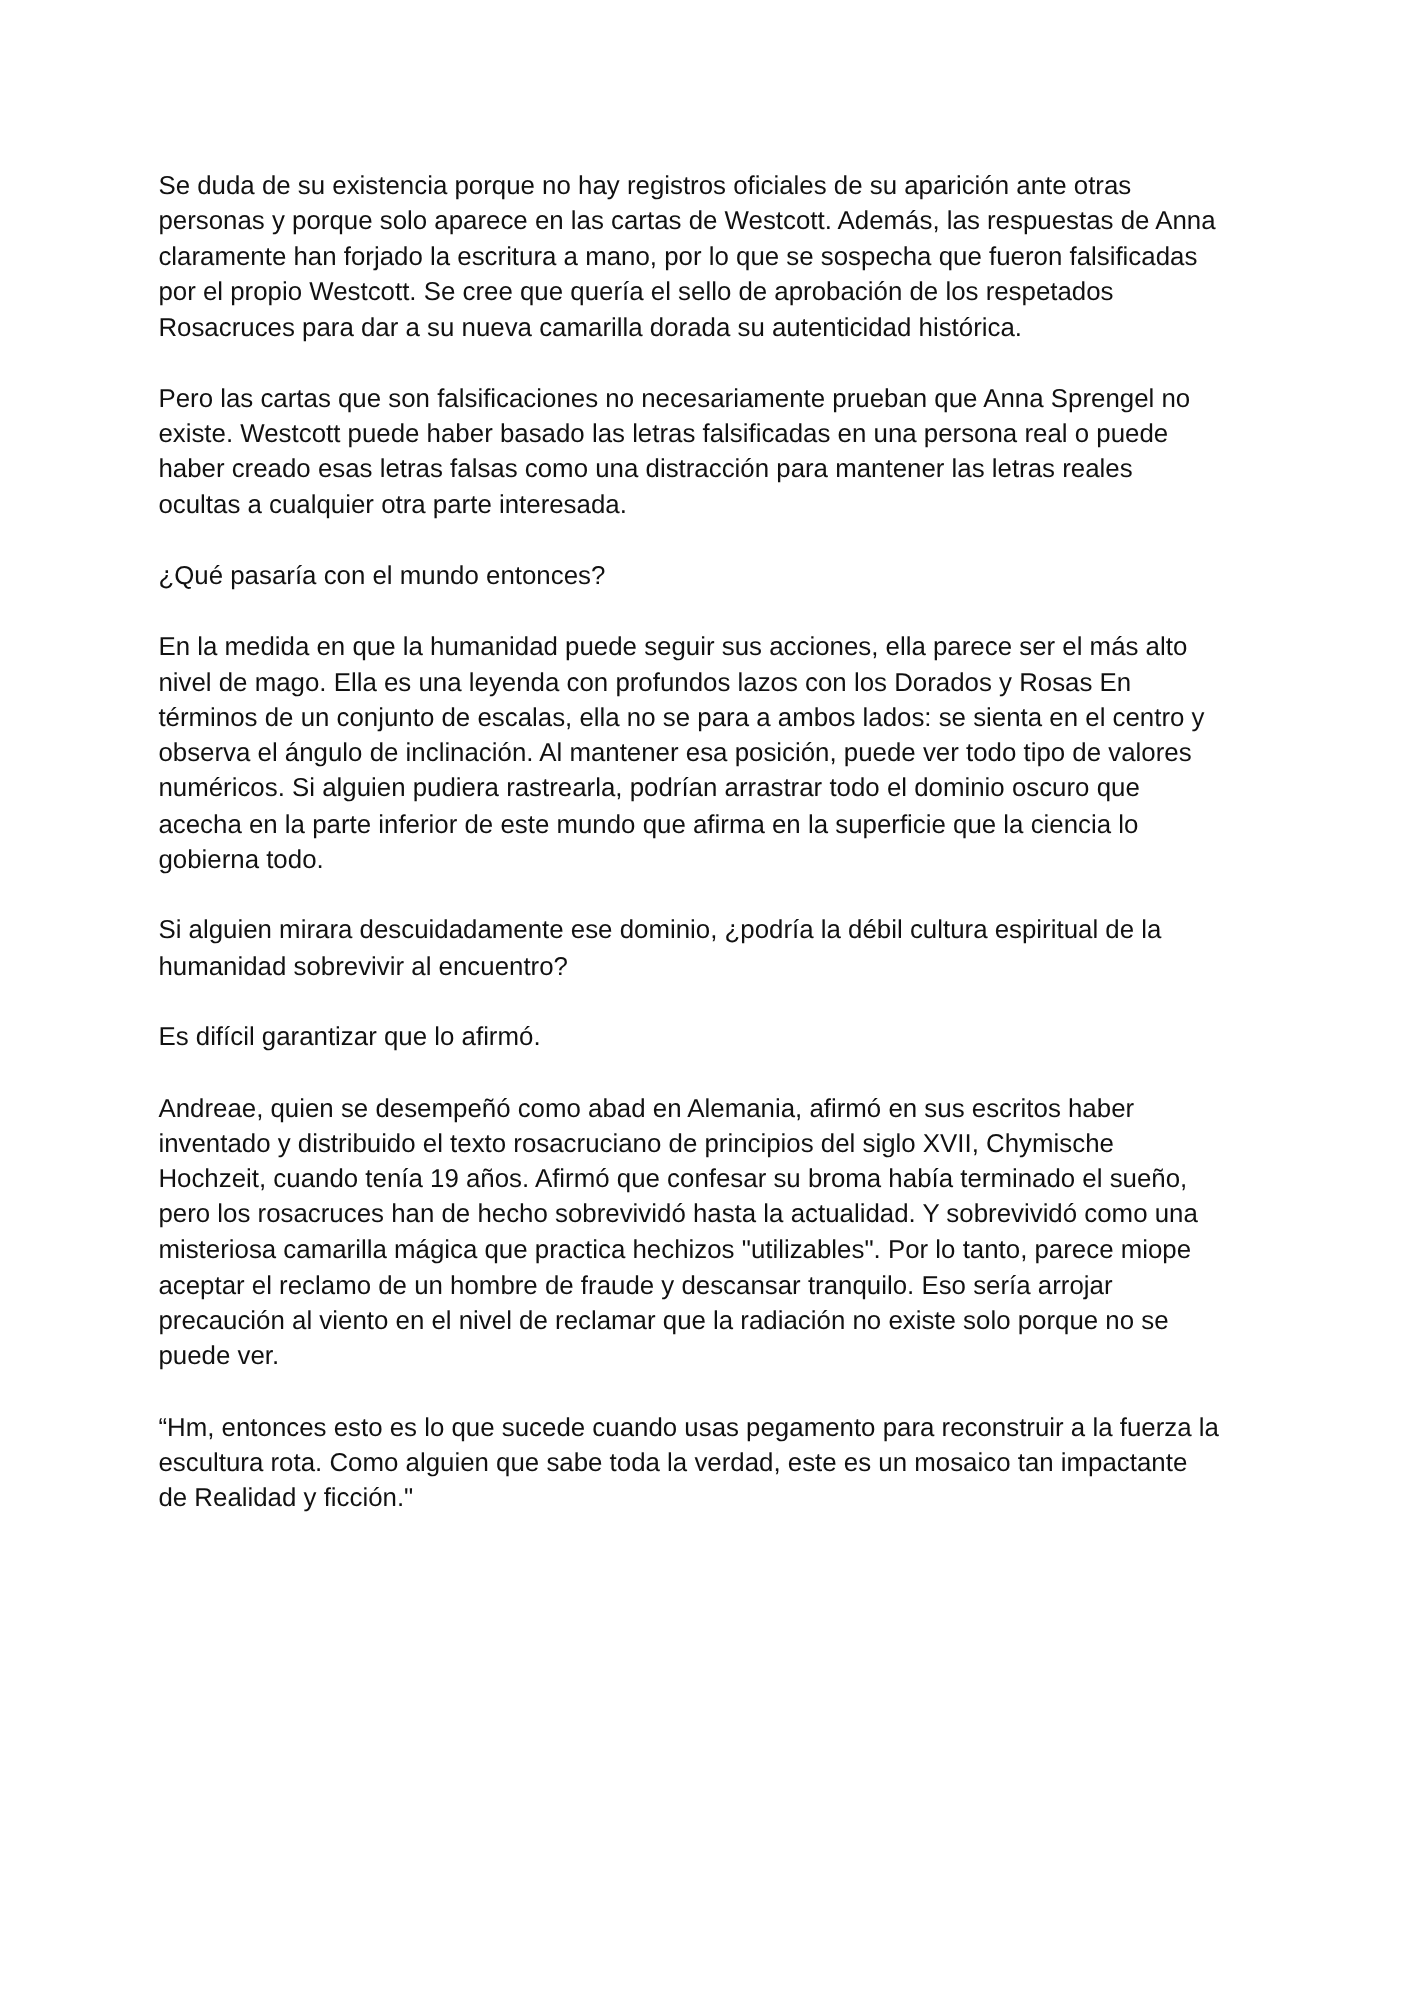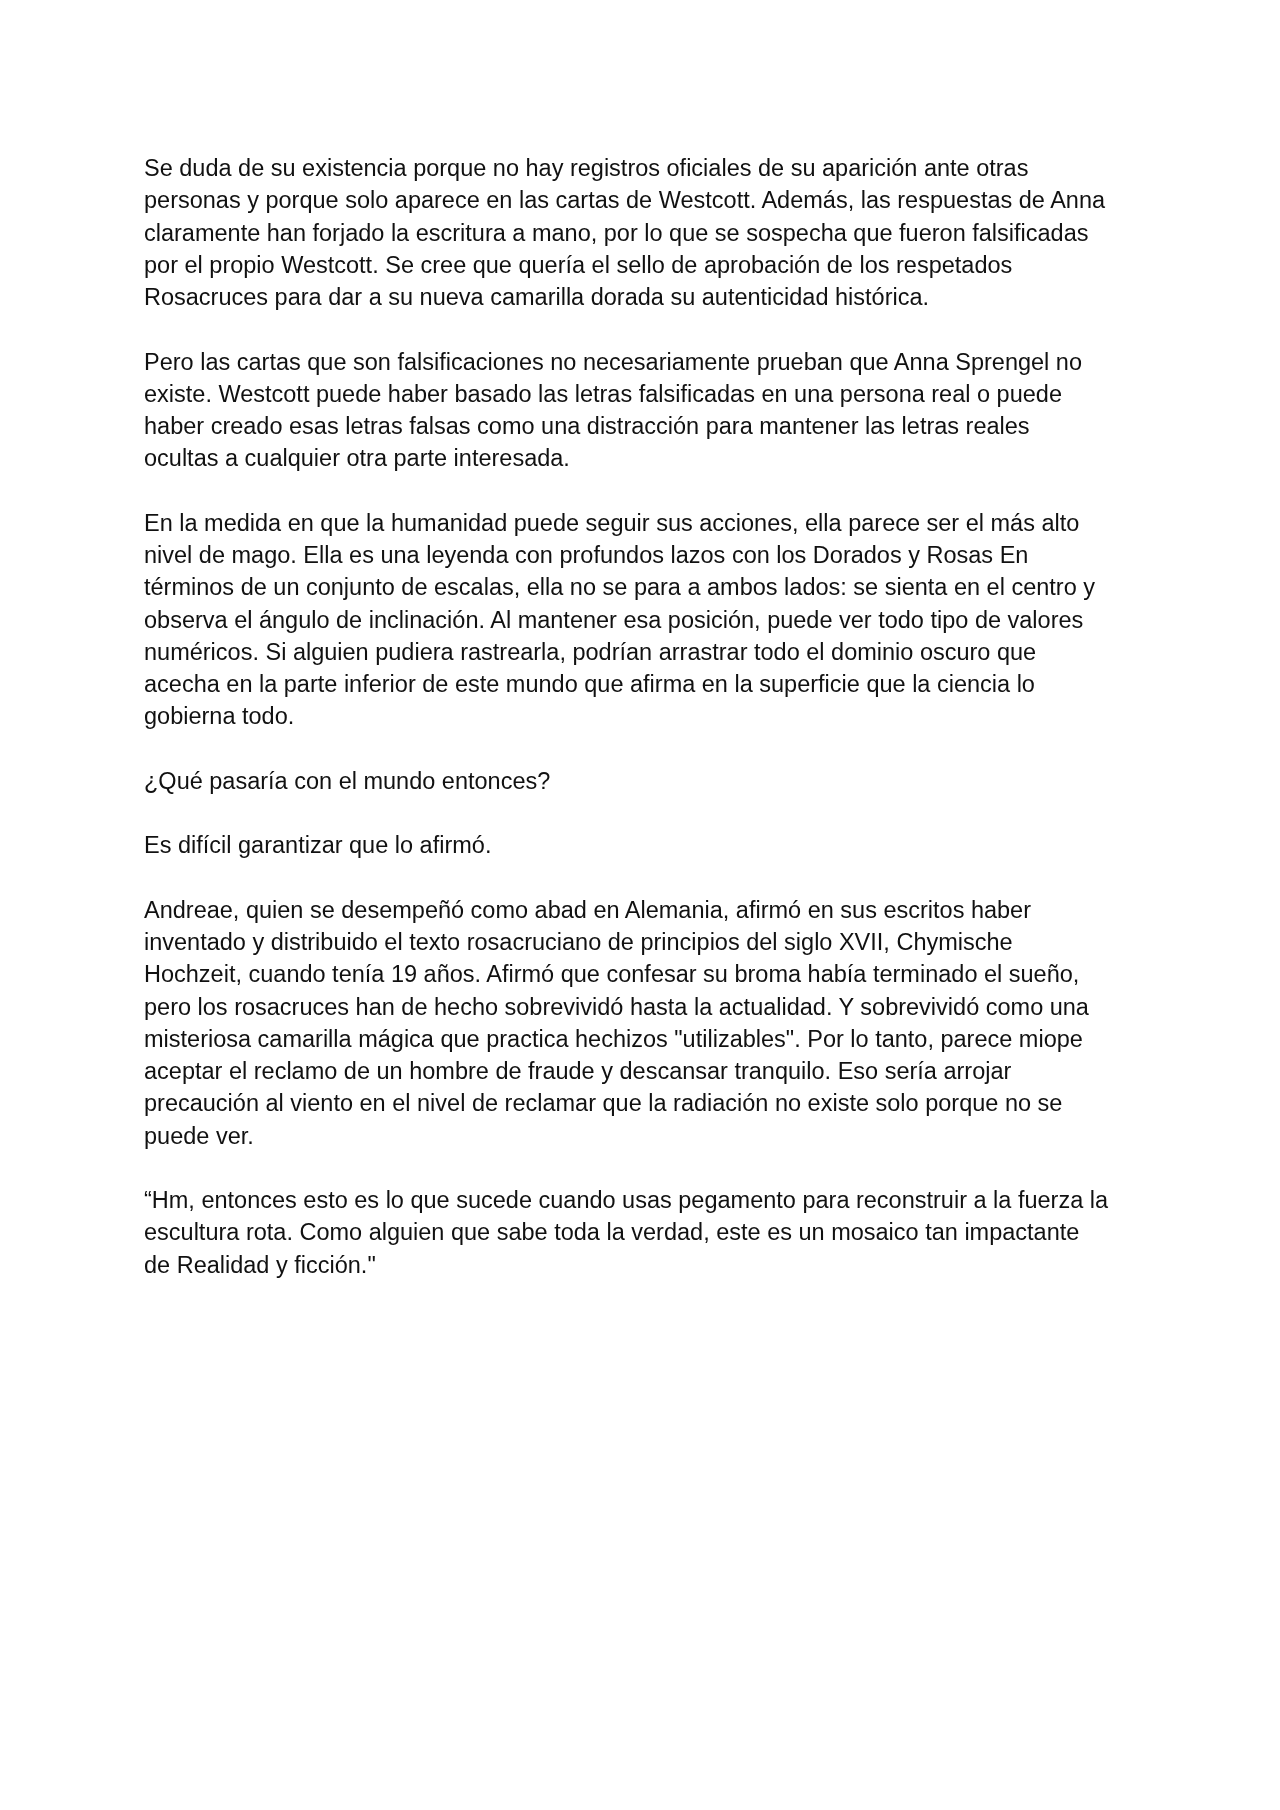--- a/index.html
+++ b/index.html
@@ -37,28 +37,30 @@
   <article class="doc-text" id="doc-text" style="color: rgb(17, 17, 17);">
       <p>Se duda de su existencia porque no hay registros oficiales de su aparición ante otras
 personas y porque solo aparece en las cartas de Westcott. Además, las respuestas de Anna
 claramente han forjado la escritura a mano, por lo que se sospecha que fueron falsificadas
 por el propio Westcott. Se cree que quería el sello de aprobación de los respetados
 Rosacruces para dar a su nueva camarilla dorada su autenticidad histórica.</p>
       <p>Pero las cartas que son falsificaciones no necesariamente prueban que Anna Sprengel no
 existe. Westcott puede haber basado las letras falsificadas en una persona real o puede
 haber creado esas letras falsas como una distracción para mantener las letras reales
 ocultas a cualquier otra parte interesada.</p>
+      <p>¿Qué pasaría con el mundo entonces?</p>
       <p>En la medida en que la humanidad puede seguir sus acciones, ella parece ser el más alto
 nivel de mago. Ella es una leyenda con profundos lazos con los Dorados y Rosas En
 términos de un conjunto de escalas, ella no se para a ambos lados: se sienta en el centro y
 observa el ángulo de inclinación. Al mantener esa posición, puede ver todo tipo de valores
 numéricos. Si alguien pudiera rastrearla, podrían arrastrar todo el dominio oscuro que
 acecha en la parte inferior de este mundo que afirma en la superficie que la ciencia lo
 gobierna todo.</p>
-      <p>¿Qué pasaría con el mundo entonces?</p>
+      <p>Si alguien mirara descuidadamente ese dominio, ¿podría la débil cultura espiritual de la
+humanidad sobrevivir al encuentro?</p>
       <p>Es difícil garantizar que lo afirmó.</p>
       <p>Andreae, quien se desempeñó como abad en Alemania, afirmó en sus escritos haber
 inventado y distribuido el texto rosacruciano de principios del siglo XVII, Chymische
 Hochzeit, cuando tenía 19 años. Afirmó que confesar su broma había terminado el sueño,
 pero los rosacruces han de hecho sobrevividó hasta la actualidad. Y sobrevividó como una
 misteriosa camarilla mágica que practica hechizos "utilizables". Por lo tanto, parece miope
 aceptar el reclamo de un hombre de fraude y descansar tranquilo. Eso sería arrojar
 precaución al viento en el nivel de reclamar que la radiación no existe solo porque no se
 puede ver.</p>
       <p>“Hm, entonces esto es lo que sucede cuando usas pegamento para reconstruir a la fuerza la

